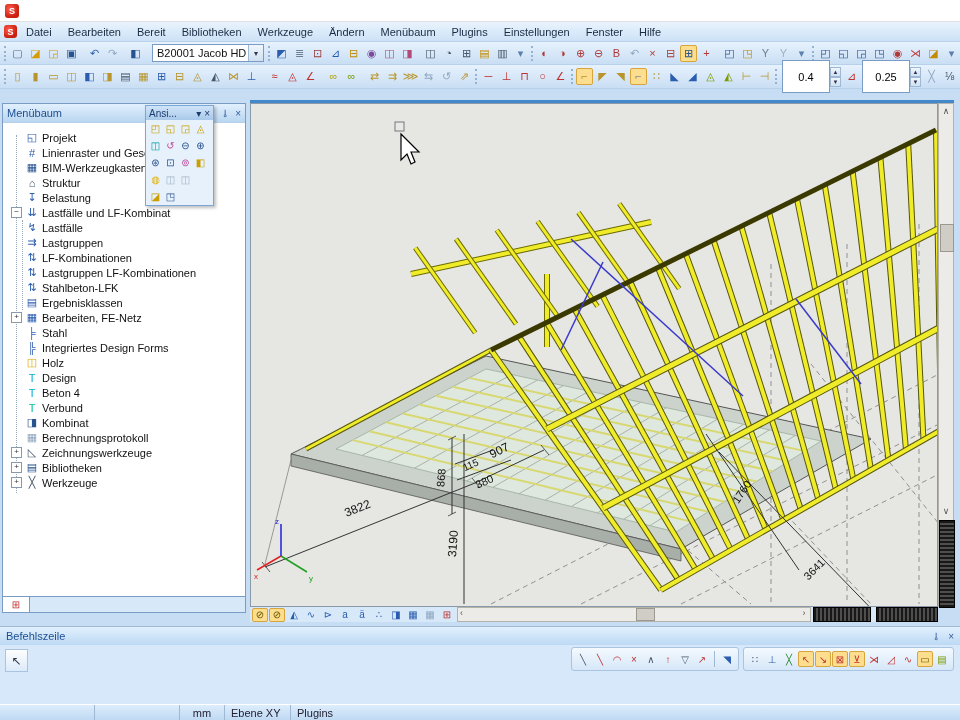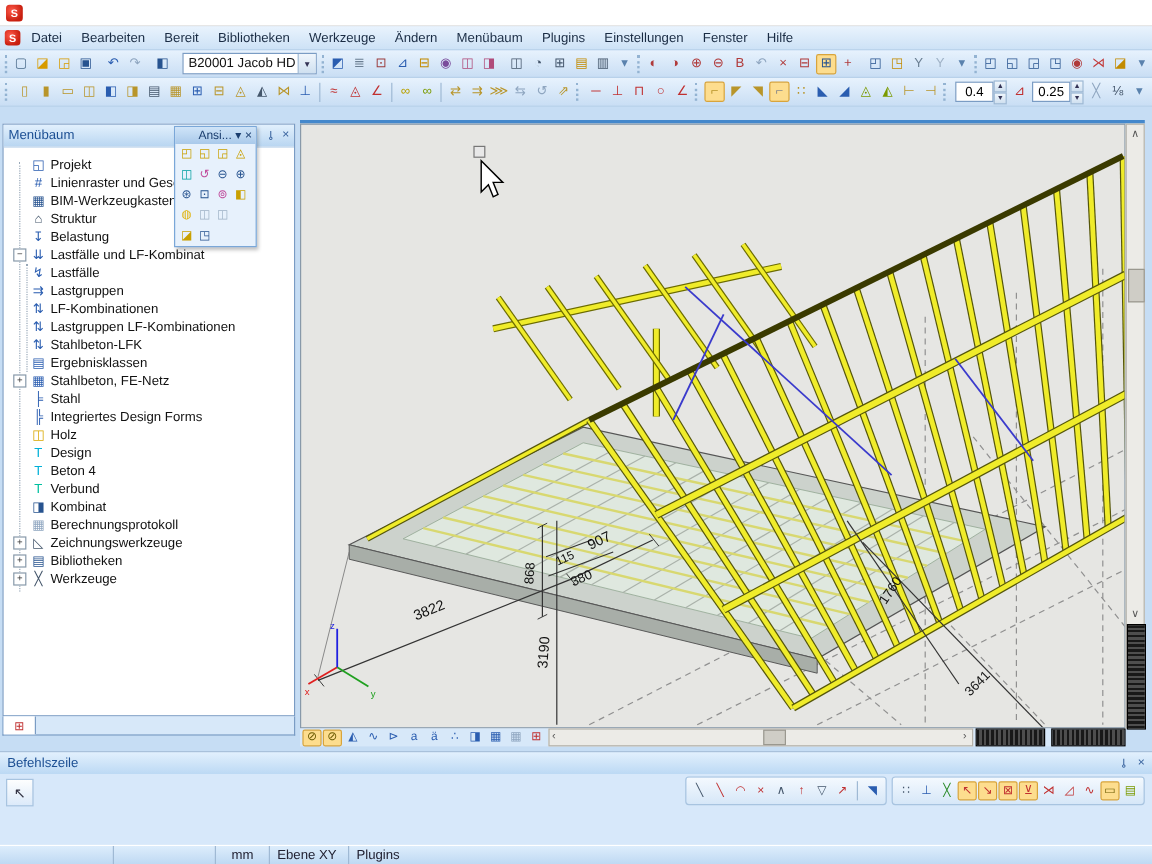--- a/index.html
+++ b/index.html
@@ -17,42 +17,42 @@
   .tbrow2{top:65px;height:24px;}
   .grip{width:4px;height:15px;border-left:2px dotted #93b3d2;margin:0 3px 0 2px;}
   .sep{width:1px;height:16px;background:#9fb9d4;margin:0 3px;}
   .tb-group{display:flex;align-items:center;gap:1px;}
   .icon{width:17px;height:17px;display:inline-flex;align-items:center;justify-content:center;font-size:11px;line-height:17px;border-radius:2px;box-sizing:border-box;cursor:default;}
   .icon.active{background:#fddd8e;border:1px solid #d8a43c;}
   .combo{width:112px;height:18px;background:#fff;border:1px solid #7a9cc4;display:flex;align-items:center;font-size:11px;box-sizing:border-box;margin:0 2px;}
   .combo .val{padding-left:4px;white-space:nowrap;overflow:hidden;flex:1;}
   .combo .arrow{width:14px;align-self:stretch;background:linear-gradient(#f0f6fc,#cfe0f0);border-left:1px solid #9fb9d4;display:flex;align-items:center;justify-content:center;font-size:8px;color:#335;}
   .spin{display:flex;align-items:center;margin:0 2px;}
-  .spin input{width:30px;height:15px;border:1px solid #7a9cc4;font-size:11px;text-align:center;font-family:"Liberation Sans",sans-serif;padding:0;}
+  .spin input{width:30px;height:15px;border:1px solid #7a9cc4;font-size:11px;text-align:center;font-family:"Liberation Sans",sans-serif;padding:8px;}
   .spin .btns{display:flex;flex-direction:column;width:11px;}
   .spin .btns span{height:8px;font-size:6px;line-height:8px;text-align:center;background:linear-gradient(#f0f6fc,#cfe0f0);border:1px solid #9fb9d4;color:#335;}
   
   .panel{left:2px;top:103px;width:244px;height:494px;background:#fff;border:1px solid #7a9cc4;box-sizing:border-box;}
   .panel-head{height:18px;background:linear-gradient(#e2f0fd,#b9d6f1);display:flex;align-items:center;font-size:11px;color:#1c4f93;padding:0 4px;border-bottom:1px solid #b8d1ea;}
   .panel-head .ctl{margin-left:auto;display:flex;gap:6px;color:#35609c;font-size:10px;}
   .pin{display:inline-block;transform:rotate(90deg);}
   .tree{position:relative;padding-top:7px;}
   .tree:before{content:'';position:absolute;left:13px;top:12px;height:358px;border-left:1px dotted #98a8b8;}
   .tree-item{height:15px;display:flex;align-items:center;gap:3px;font-size:11px;padding-left:8px;white-space:nowrap;overflow:hidden;position:relative;}
   .tree-sub{margin-left:19px;border-left:1px dotted #98a8b8;}
   .tree-sub .tree-item{padding-left:2px;}
   .expand{width:9px;height:9px;border:1px solid #8899aa;background:#fff;font-size:8px;line-height:7px;text-align:center;color:#333;flex:none;}
   .tspacer{width:11px;flex:none;}
   .ticon{width:14px;text-align:center;font-size:11px;flex:none;}
   .panel-tabs{left:2px;top:597px;width:244px;height:16px;background:#d7e8f9;border:1px solid #7a9cc4;border-top:none;box-sizing:border-box;display:flex;}
   .ptab{width:26px;height:100%;background:#fff;border-right:1px solid #7a9cc4;display:flex;align-items:center;justify-content:center;font-size:10px;}
   
   .ansi{left:145px;top:105px;width:67px;background:#e7f1fc;border:1px solid #7aa7d8;box-shadow:2px 2px 3px rgba(0,0,0,.25);z-index:30;}
   .ansi-title{height:14px;background:linear-gradient(#cfe4f8,#a9c9ea);display:flex;align-items:center;font-size:10px;color:#1a3d6e;padding:0 3px;gap:3px;}
-  .ansi-title .t{flex:1;text-align:right;}
+  .ansi-title .t{flex:1;}
   .ansi .tb-row{display:flex;padding:1px 2px;}
   .ansi .icon{width:15px;height:15px;font-size:10px;}
   
   .vtopline{left:250px;top:100px;width:704px;height:3px;background:#4488cc;}
   .viewport{left:250px;top:103px;width:688px;height:504px;background:#e6e6e3;border:1px solid #8899a9;box-sizing:border-box;overflow:hidden;}
   .viewbottom{left:250px;top:607px;width:688px;height:15px;display:flex;align-items:center;background:#d7e8f9;font-size:10px;}
   .viewbottom .icon{width:16px;height:14px;font-size:10px;}
   .hscroll{height:13px;background:#ecebe7;border:1px solid #b5b2aa;flex:1;position:relative;margin:0 2px;}
   .hthumb{position:absolute;left:178px;top:0;width:17px;height:11px;background:#cfcdc6;border:1px solid #9a988f;}
   .harrow{position:absolute;right:0;top:0;width:12px;height:11px;text-align:center;line-height:11px;color:#555;font-size:9px;}
@@ -321,21 +321,21 @@
           <span>Stahlbeton-LFK</span>
         </div>
         <div class="tree-item">
           <span class="ticon" style="color: rgb(42, 93, 176);">▤</span>
           <span>Ergebnisklassen</span>
         </div>
       </div>
       <div class="tree-item">
         <span class="expand">+</span>
         <span class="ticon" style="color: rgb(42, 93, 176);">▦</span>
-        <span>Stahlbeton, FE-Netz</span>
+        <span>Bearbeiten, FE-Netz</span>
       </div>
       <div class="tree-item">
         <span class="tspacer"></span>
         <span class="ticon" style="color: rgb(42, 93, 176);">╞</span>
         <span>Stahl</span>
       </div>
       <div class="tree-item">
         <span class="tspacer"></span>
         <span class="ticon" style="color: rgb(42, 93, 176);">╠</span>
         <span>Integriertes Design Forms</span>

